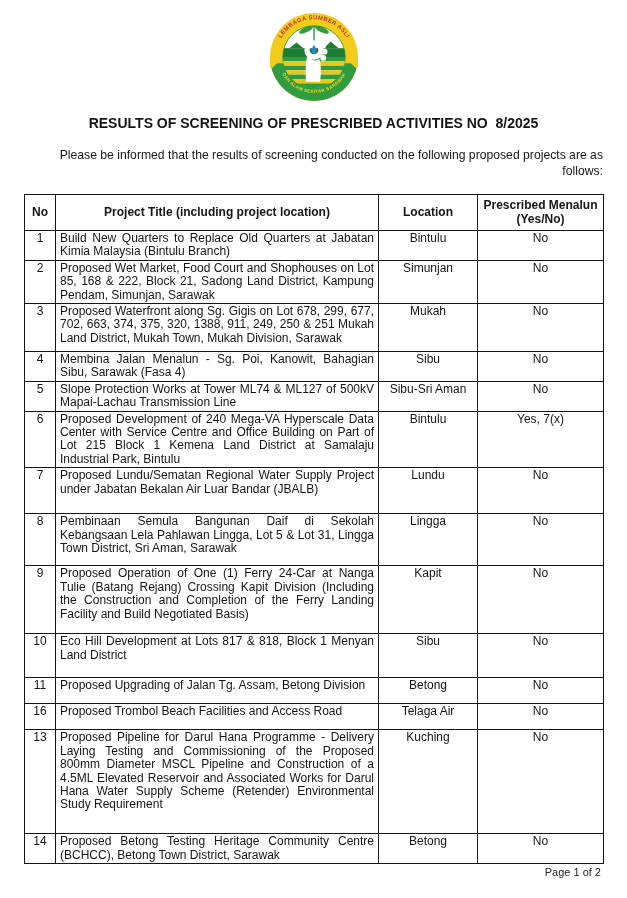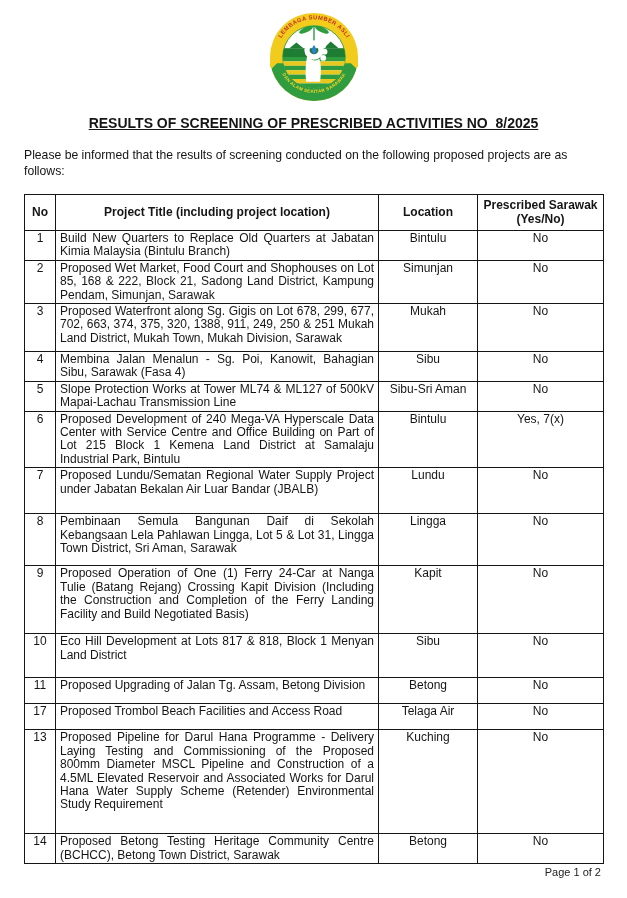--- a/index.html
+++ b/index.html
@@ -4,23 +4,23 @@
 <style>
   html,body { margin:0; padding:0; }
   body {
     width:627px; height:898px; background:#ffffff; position:relative;
     font-family:"Liberation Sans", sans-serif; color:#151515; overflow:hidden;
   }
   .logo-wrap { padding-top:13px; display:flex; justify-content:center; }
   .logo { width:88px; height:88px; }
   .doc-title {
     margin:14px 24px 0; text-align:center; font-size:14px; font-weight:bold;
-    white-space:pre-wrap; color:#151515;text-decoration:underline;
-  }
-  .intro { margin:17px 24px 0; font-size:12.2px; line-height:15.5px; }
+    white-space:pre-wrap; color:#151515;
+  }
+  .intro { margin:17px 24px 0; font-size:12.2px; line-height:15.5px;text-align:right; }
   table.results {
     border-collapse:collapse; table-layout:fixed; margin:15px 0 0 24px;
     width:579px; font-size:12px; line-height:13.4px;
   }
   .results th, .results td { border:1px solid #151515; vertical-align:top; padding:1px 4px; }
   .results th { font-weight:bold; text-align:center; vertical-align:middle; padding:3px 3px; }
   .results thead tr { height:36px; }
   td.c-no { text-align:center; padding:1px 1px; }
   td.c-title { text-align:justify; }
   td.c-location, td.c-prescribed { text-align:center; }
@@ -107,21 +107,21 @@
     <col style="width:31px">
       <col style="width:323px">
       <col style="width:99px">
       <col style="width:126px">
   </colgroup>
   <thead>
     <tr>
       <th>No</th>
       <th>Project Title (including project location)</th>
       <th>Location</th>
-      <th>Prescribed Sarawak (Yes/No)</th>
+      <th>Prescribed Menalun (Yes/No)</th>
     </tr>
   </thead>
   <tbody>
       <tr>
         <td class="c-no">1</td>
         <td class="c-title">Build New Quarters to Replace Old Quarters at Jabatan Kimia Malaysia (Bintulu Branch)</td>
         <td class="c-location">Bintulu</td>
         <td class="c-prescribed">No</td>
       </tr>
       <tr>
@@ -178,21 +178,21 @@
         <td class="c-location">Sibu</td>
         <td class="c-prescribed">No</td>
       </tr>
       <tr>
         <td class="c-no">11</td>
         <td class="c-title">Proposed Upgrading of Jalan Tg. Assam, Betong Division</td>
         <td class="c-location">Betong</td>
         <td class="c-prescribed">No</td>
       </tr>
       <tr>
-        <td class="c-no">17</td>
+        <td class="c-no">16</td>
         <td class="c-title">Proposed Trombol Beach Facilities and Access Road</td>
         <td class="c-location">Telaga Air</td>
         <td class="c-prescribed">No</td>
       </tr>
       <tr>
         <td class="c-no">13</td>
         <td class="c-title">Proposed Pipeline for Darul Hana Programme - Delivery Laying Testing and Commissioning of the Proposed 800mm Diameter MSCL Pipeline and Construction of a 4.5ML Elevated Reservoir and Associated Works for Darul Hana Water Supply Scheme (Retender) Environmental Study Requirement</td>
         <td class="c-location">Kuching</td>
         <td class="c-prescribed">No</td>
       </tr>

